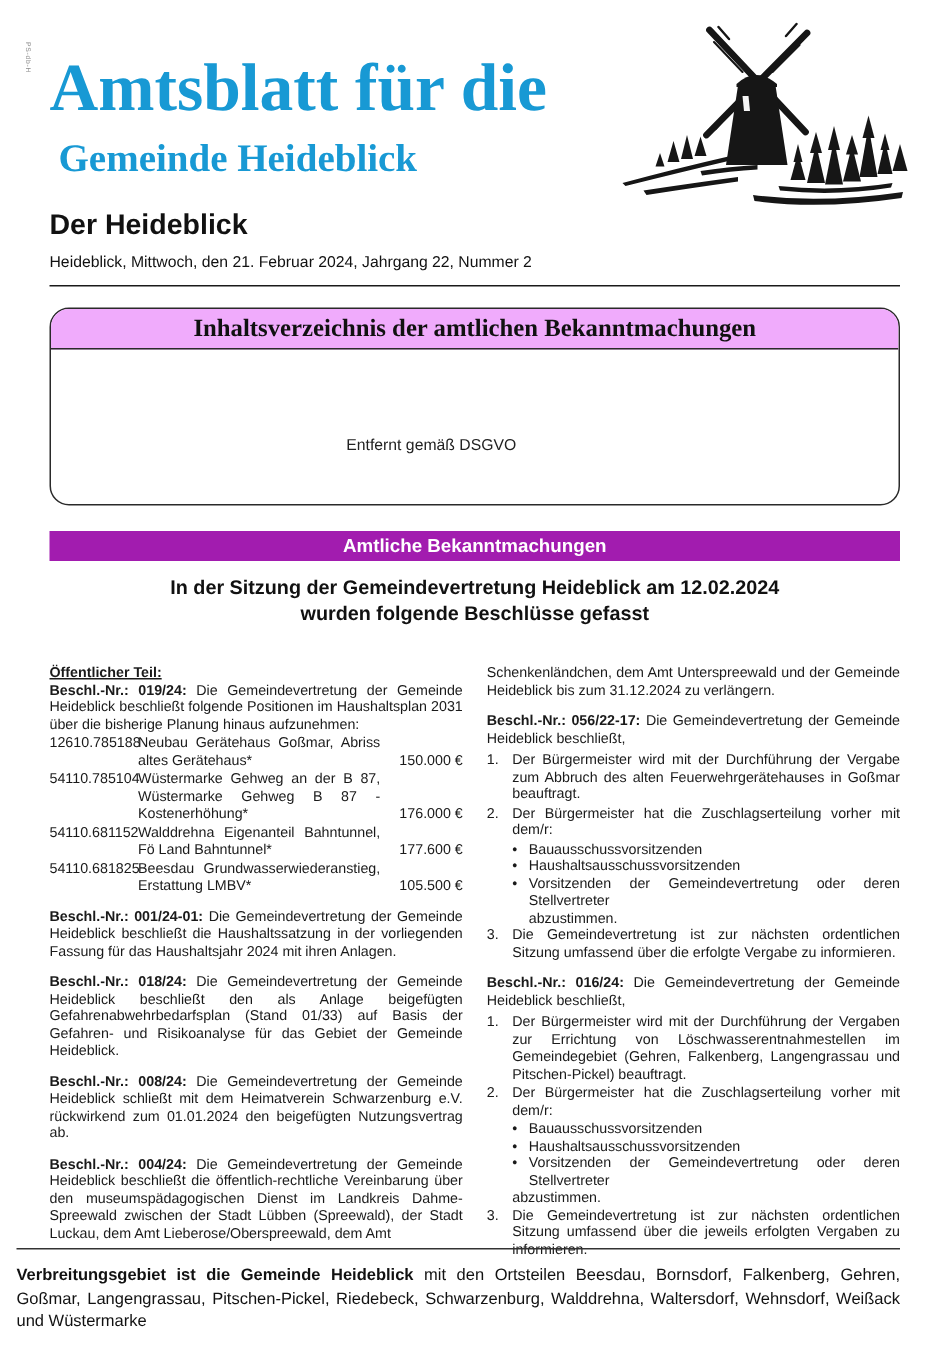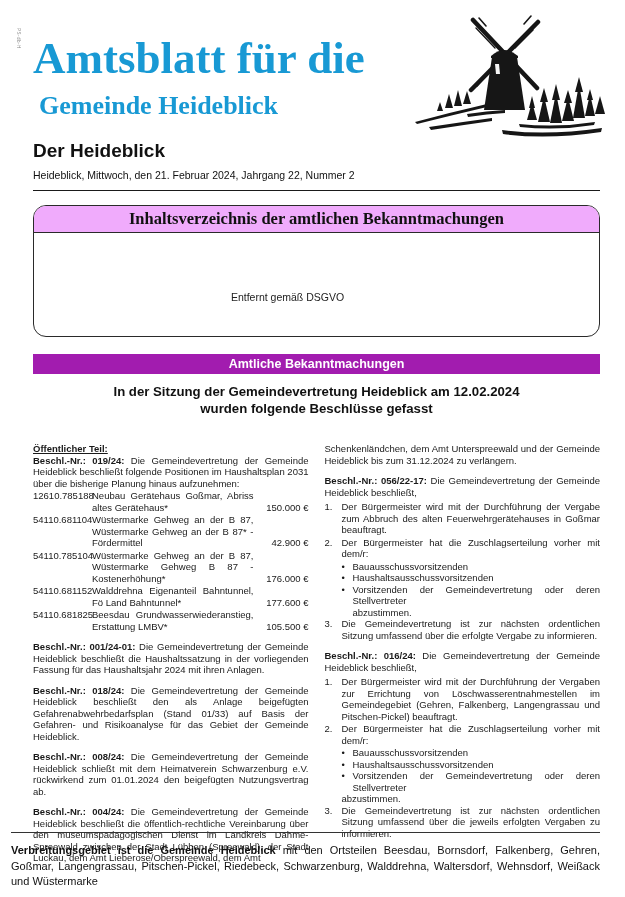--- a/index.html
+++ b/index.html
@@ -183,25 +183,20 @@
           <span>Die Gemeindevertretung der Gemeinde Heideblick beschließt folgende Positionen im Haushaltsplan 2031 über die bisherige Planung hinaus aufzunehmen:</span>
         </div>
 
         <div class="btable">
           <div class="brow">
             <span class="bcode">12610.785188</span>
             <span class="bdesc">Neubau Gerätehaus Goßmar, Abriss altes Gerätehaus*</span>
             <span class="bamt">150.000 €</span>
           </div>
           <div class="brow">
-            <span class="bcode">54110.681104</span>
-            <span class="bdesc">Wüstermarke Gehweg an der B 87, Wüstermarke Gehweg an der B 87* - Fördermittel</span>
-            <span class="bamt">42.900 €</span>
-          </div>
-          <div class="brow">
             <span class="bcode">54110.785104</span>
             <span class="bdesc">Wüstermarke Gehweg an der B 87, Wüstermarke Gehweg B 87 - Kostenerhöhung*</span>
             <span class="bamt">176.000 €</span>
           </div>
           <div class="brow">
             <span class="bcode">54110.681152</span>
             <span class="bdesc">Walddrehna Eigenanteil Bahntunnel, Fö Land Bahntunnel*</span>
             <span class="bamt">177.600 €</span>
           </div>
           <div class="brow">

